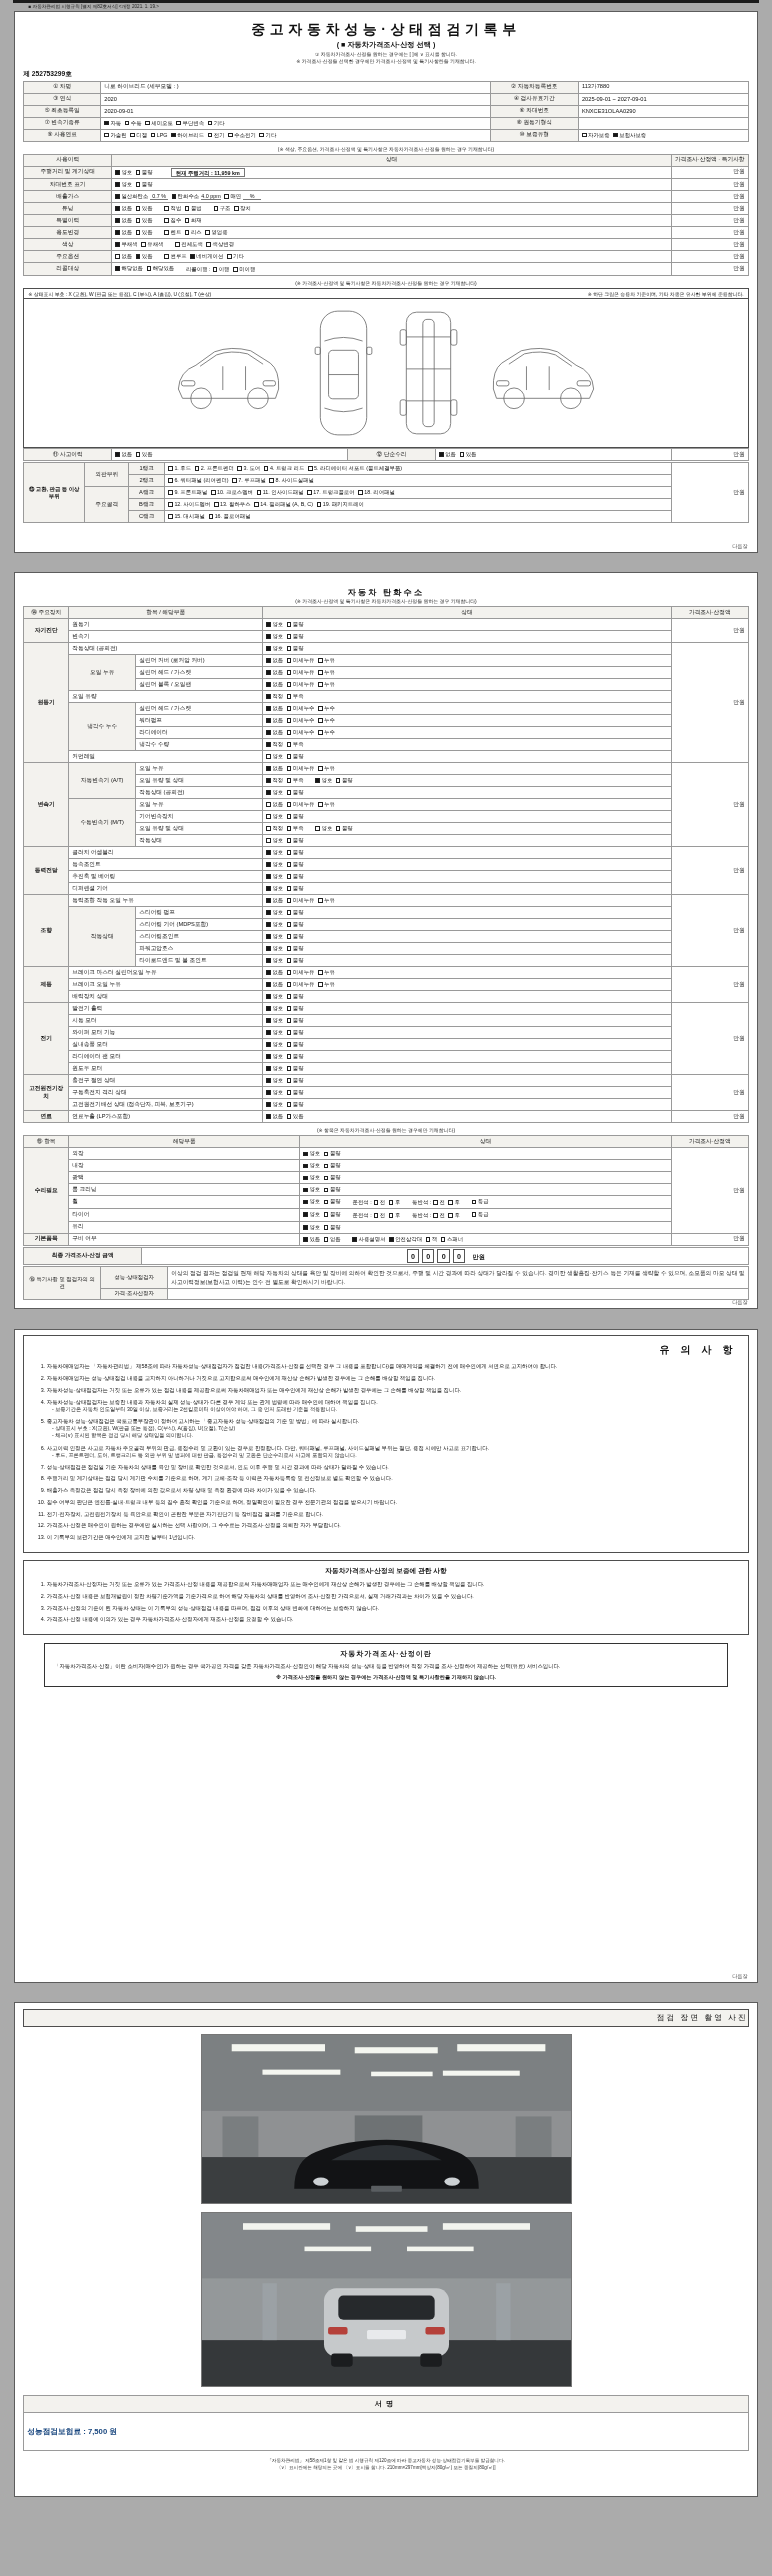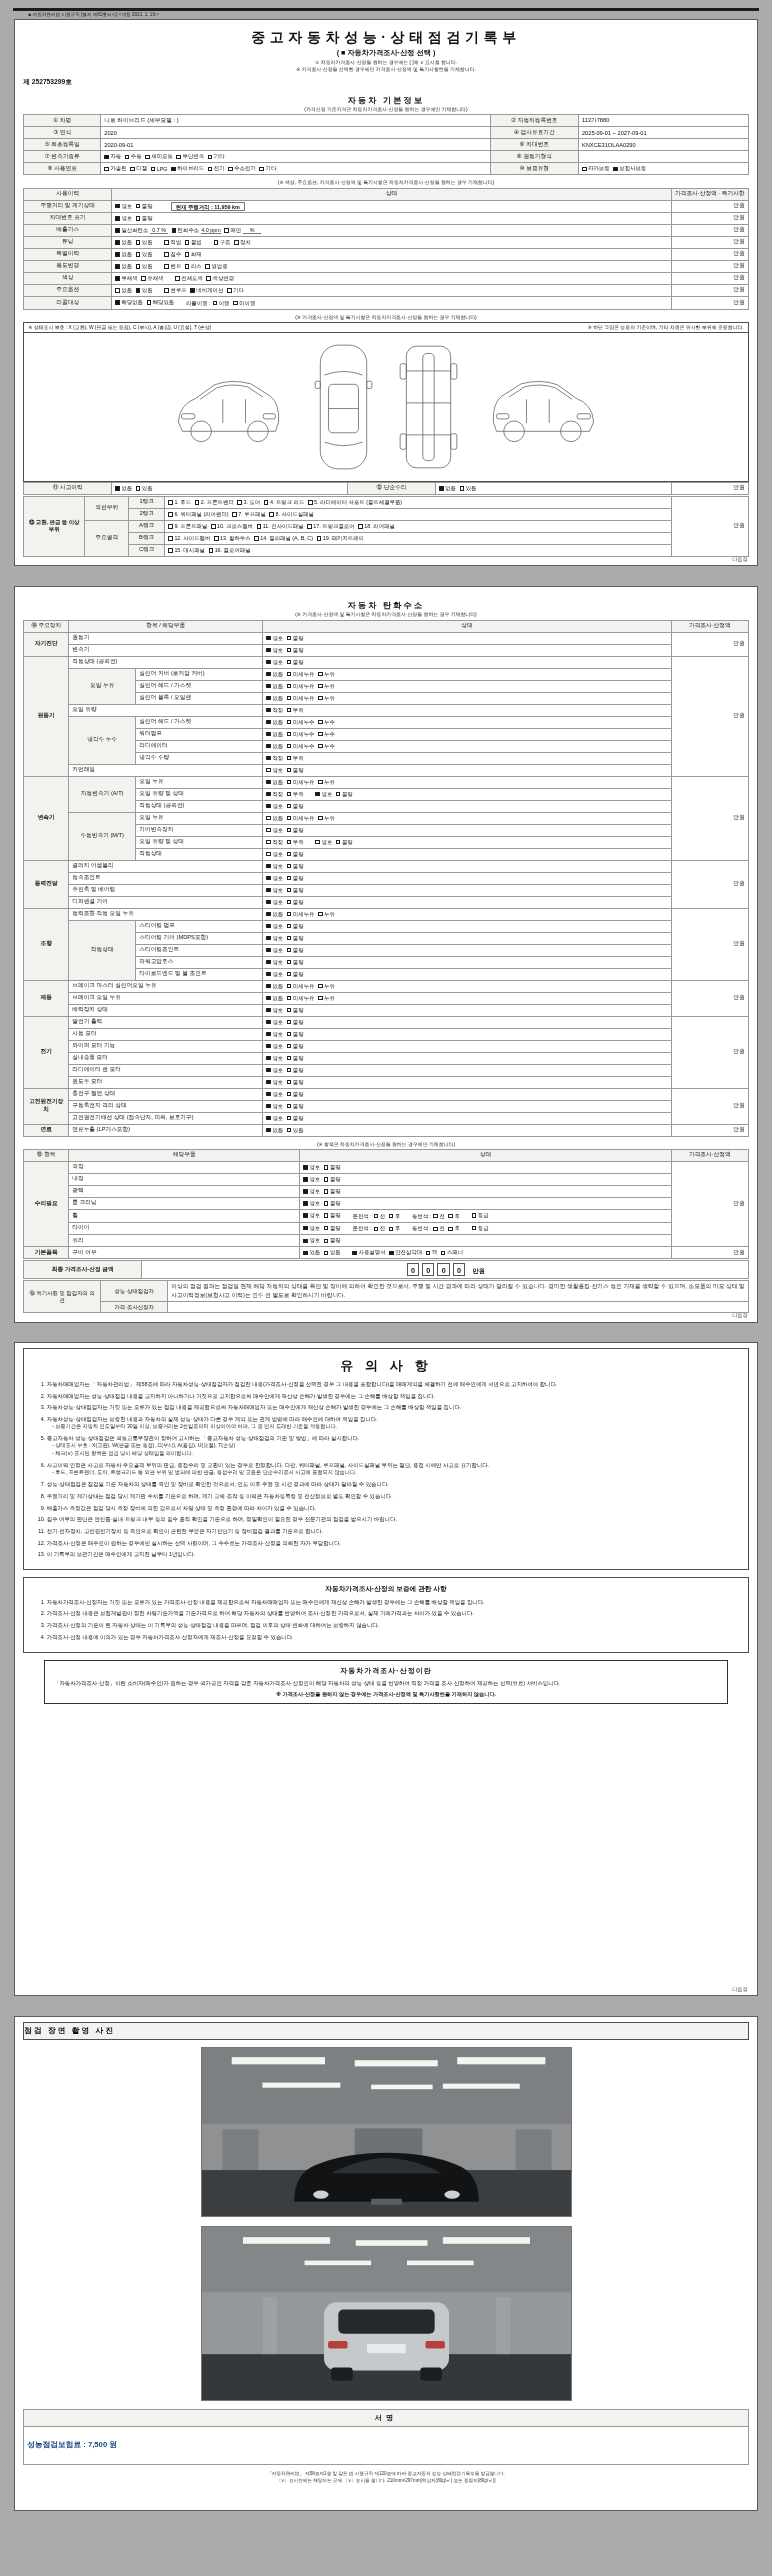--- a/index.html
+++ b/index.html
@@ -1,17 +1,17 @@
 <!DOCTYPE html>
 <html lang="ko" style="--fee: #17457e;font-size:8.2px"><head>
 <meta charset="utf-8">
 <style>
 *{box-sizing:border-box}
 body{margin:0;background:#ababab;font-family:"Liberation Sans","DejaVu Sans",sans-serif;color:#111}
-.canvas{width:746px;margin:8px auto}
+.canvas{width:746px;margin:0 auto}
 .topline{height:2.6px;background:#1c1c1c}
 .topbar{padding:1.5px 15.5px;font-size:4.6px;color:#222}
 .sheet{width:744px;margin:0 auto;background:#fff;border:0.5px solid #5c5c5c;padding:5.2px 8.2px 7.2px;position:relative}
 .gap{height:19.6px}
 .doc-title{text-align:center;font-size:14px;font-weight:bold;letter-spacing:4.6px;padding-top:4.1px}
 .doc-sub{text-align:center;font-size:7.2px;font-weight:bold;padding-top:1.5px}
 .doc-subnote{text-align:center;font-size:4.9px;color:#222;padding-top:1px}
 .doc-no{font-size:6.7px;font-weight:bold;margin:5.2px 0 2.1px}
 .sec-title{font-size:8.2px;font-weight:bold;text-align:center;letter-spacing:2.1px;padding:4.1px 0 0.5px}
 .sec-note{font-size:4.9px;text-align:center;color:#222;padding-bottom:2.1px}
@@ -41,30 +41,30 @@
 .devtbl .itemcell{width:127px}
 .devtbl .hdr td{background:#f3f2ee;text-align:center;font-size:5.7px}
 .finaltbl .lblcell{width:118px;font-weight:bold}
 .finalval{text-align:center;padding:3.1px}
 .digit{display:inline-block;width:12.4px;height:13.4px;line-height:13.4px;border:0.5px solid #555;margin:0 1.5px;font-size:7.2px;font-weight:bold;text-align:center}
 .funit{margin-left:4.1px;font-size:6.2px;font-weight:bold}
 .opin .opinlbl{width:77px;font-size:5.4px}
 .opin .wholbl{width:67px;font-size:5.4px}
 .opintext{font-size:5.2px;line-height:1.55;text-align:justify;color:#222;min-height:23px}
 .noticebox,.guarbox{border:1px solid #4e4e4e;padding:5.2px 11.3px 7.2px;margin-bottom:7.2px;background:#fff}
-.notice-title{text-align:center;font-size:13px;font-weight:bold;letter-spacing:4.1px;padding:2.1px 0 5.2px}
+.notice-title{text-align:right;font-size:10px;font-weight:bold;letter-spacing:4.1px;padding:2.1px 0 5.2px}
 .guar-title{text-align:center;font-size:6.7px;font-weight:bold;padding:1px 0 4.1px}
 .nlist{margin:0;padding-left:11.3px}
 .nlist li{font-size:5.4px;line-height:1.5;margin-bottom:3.6px;text-align:justify}
 .nsub{font-size:5.2px;color:#222;padding-left:5.2px;line-height:1.45}
 .pricingbox{border:1.5px double #333;padding:5.2px 9.3px;margin:2.1px 20.6px 4.1px}
 .pricing-title{text-align:center;font-weight:bold;font-size:7px;padding-bottom:3.1px;letter-spacing:1px}
 .pricing-text{font-size:5.4px;line-height:1.6;text-align:justify}
 .pricing-note{font-size:5.2px;font-weight:bold;margin-top:3.1px;text-align:center}
-.photo-head{border:1px solid #4e4e4e;background:#f3f2ee;text-align:left;font-size:7.7px;font-weight:bold;letter-spacing:2.1px;padding:3.1px 0;margin-bottom:7.2px}
+.photo-head{border:1px solid #4e4e4e;background:#f3f2ee;text-align:right;font-size:7.7px;font-weight:normal;letter-spacing:2.1px;padding:3.1px 0;margin-bottom:7.2px}
 .photo-wrap{display:flex;justify-content:center;margin-bottom:8.2px}
 .photo-wrap svg{border:0.5px solid #777;display:block}
 .signtbl .signhead{font-size:7.2px;font-weight:bold;letter-spacing:4.1px;padding:3.1px 0}
 .signbody{height:38px;vertical-align:bottom;text-align:left;padding:4.1px 8.2px}
 .fee{font-size:7.7px;font-weight:bold;color:var(--fee,#17457e)}
 .footer{margin-top:5.2px;text-align:center}
 .footline{font-size:4.6px;color:#333;line-height:1.6}
 .nextpage{position:absolute;right:9.3px;bottom:2.1px;font-size:5.2px;color:#444}
 .sec-head{margin-top:4.1px}
 </style>
@@ -75,24 +75,20 @@
   <div class="topline"></div>
   <div class="topbar">■ 자동차관리법 시행규칙 [별지 제82호서식] &lt;개정 2021. 1. 19.&gt;</div>
 
   <div class="sheet" style="min-height:542px">
     <div class="doc-title">중고자동차성능·상태점검기록부</div>
     <div class="doc-sub">( ■ 자동차가격조사·산정 선택 )</div>
     <div class="doc-subnote">① 자동차가격조사·산정을 원하는 경우에는 [ ]에 ∨ 표시를 합니다.</div>
     <div class="doc-subnote">※ 가격조사·산정을 선택한 경우에만 가격조사·산정액 및 특기사항란을 기재합니다.</div>
     <div class="doc-no">제 252753299호</div>
 
-    <div class="sec-head">
-      <div class="sec-title">자동차 기본정보</div>
-      <div class="sec-note">(가격산정 기준가격은 자동차가격조사·산정을 원하는 경우에만 기재합니다)</div>
-    </div>
     <table class="tbl basic">
         <tbody id="basic-body">
           <tr>
             <td class="lblcell">① 차명</td>
             <td>니로 하이브리드 (세부모델 : )</td>
             <td class="lblcell">② 자동차등록번호</td>
             <td>113가7880</td>
           </tr>
           <tr>
             <td class="lblcell">③ 연식</td>

